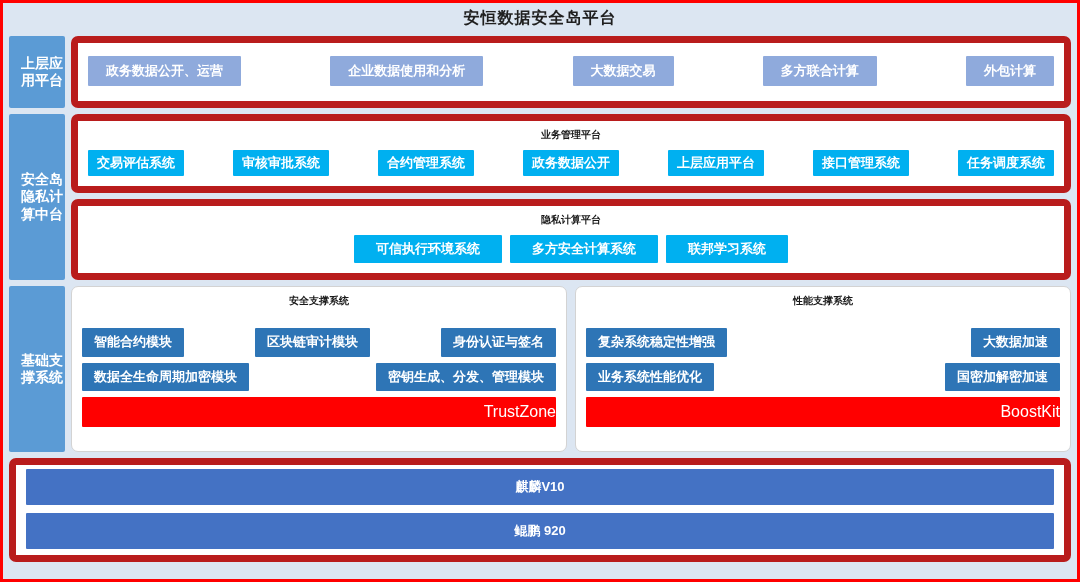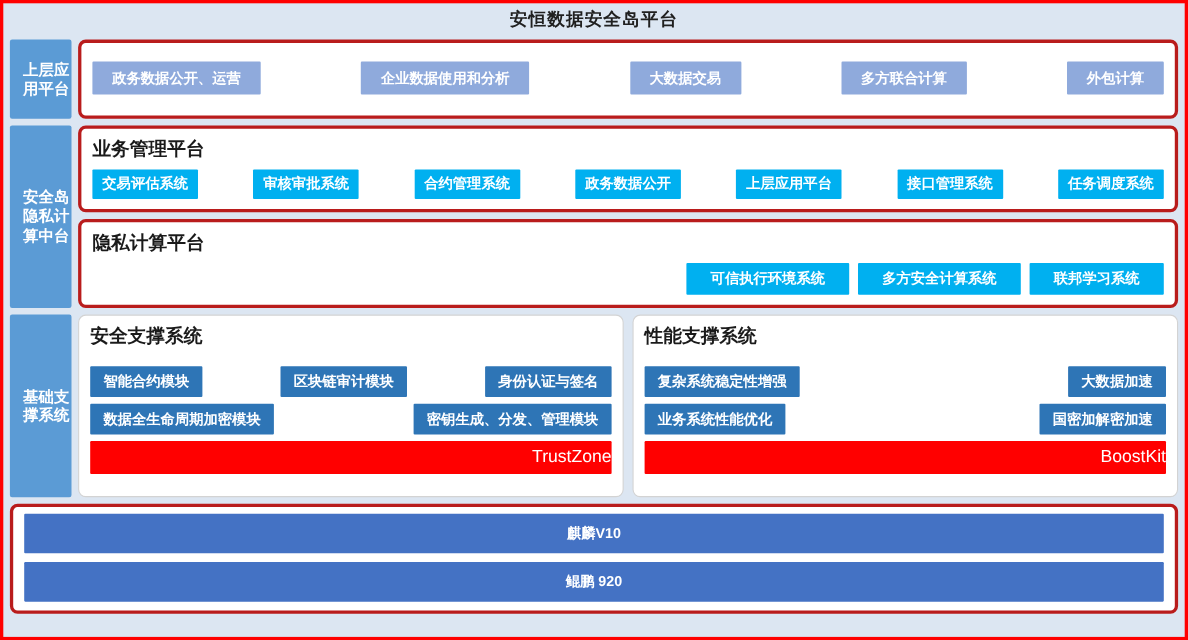--- a/index.html
+++ b/index.html
@@ -45,46 +45,46 @@
     justify-content: center;
     text-align: right;
     border-radius: 2px;
     padding: 2px;
   }
 
   .stack { flex: 1 1 auto; display: flex; flex-direction: column; gap: 6px; min-width: 0; }
 
   .panel {
     background: #ffffff;
-    border: 3px solid #b91c1c;
+    border: 7px solid #b91c1c;
     border-radius: 7px;
     flex: 1 1 auto;
     display: flex;
     flex-direction: column;
     min-width: 0;
     padding: 4px 10px 6px 10px;
   }
   .panel-title {
-    text-align: left;
-    font-size: 17px;
+    text-align: center;
+    font-size: 10px;
     font-weight: bold;
     color: #1a1a1a;
     padding: 3px 0 4px 0;
     flex: 0 0 auto;
   }
   .panel-body { flex: 1 1 auto; display: flex; align-items: center; }
 
   .chip-row {
     display: flex;
     width: 100%;
     justify-content: space-between;
     align-items: center;
     gap: 8px;
   }
-  .chip-row.spread-around { justify-content: flex-end; }
+  .chip-row.spread-around { justify-content: center; }
 
   .chip {
     color: #ffffff;
     font-size: 13px;
     font-weight: bold;
     text-align: center;
     padding: 6px 10px;
     white-space: nowrap;
     border-radius: 1px;
     line-height: 1.1;

